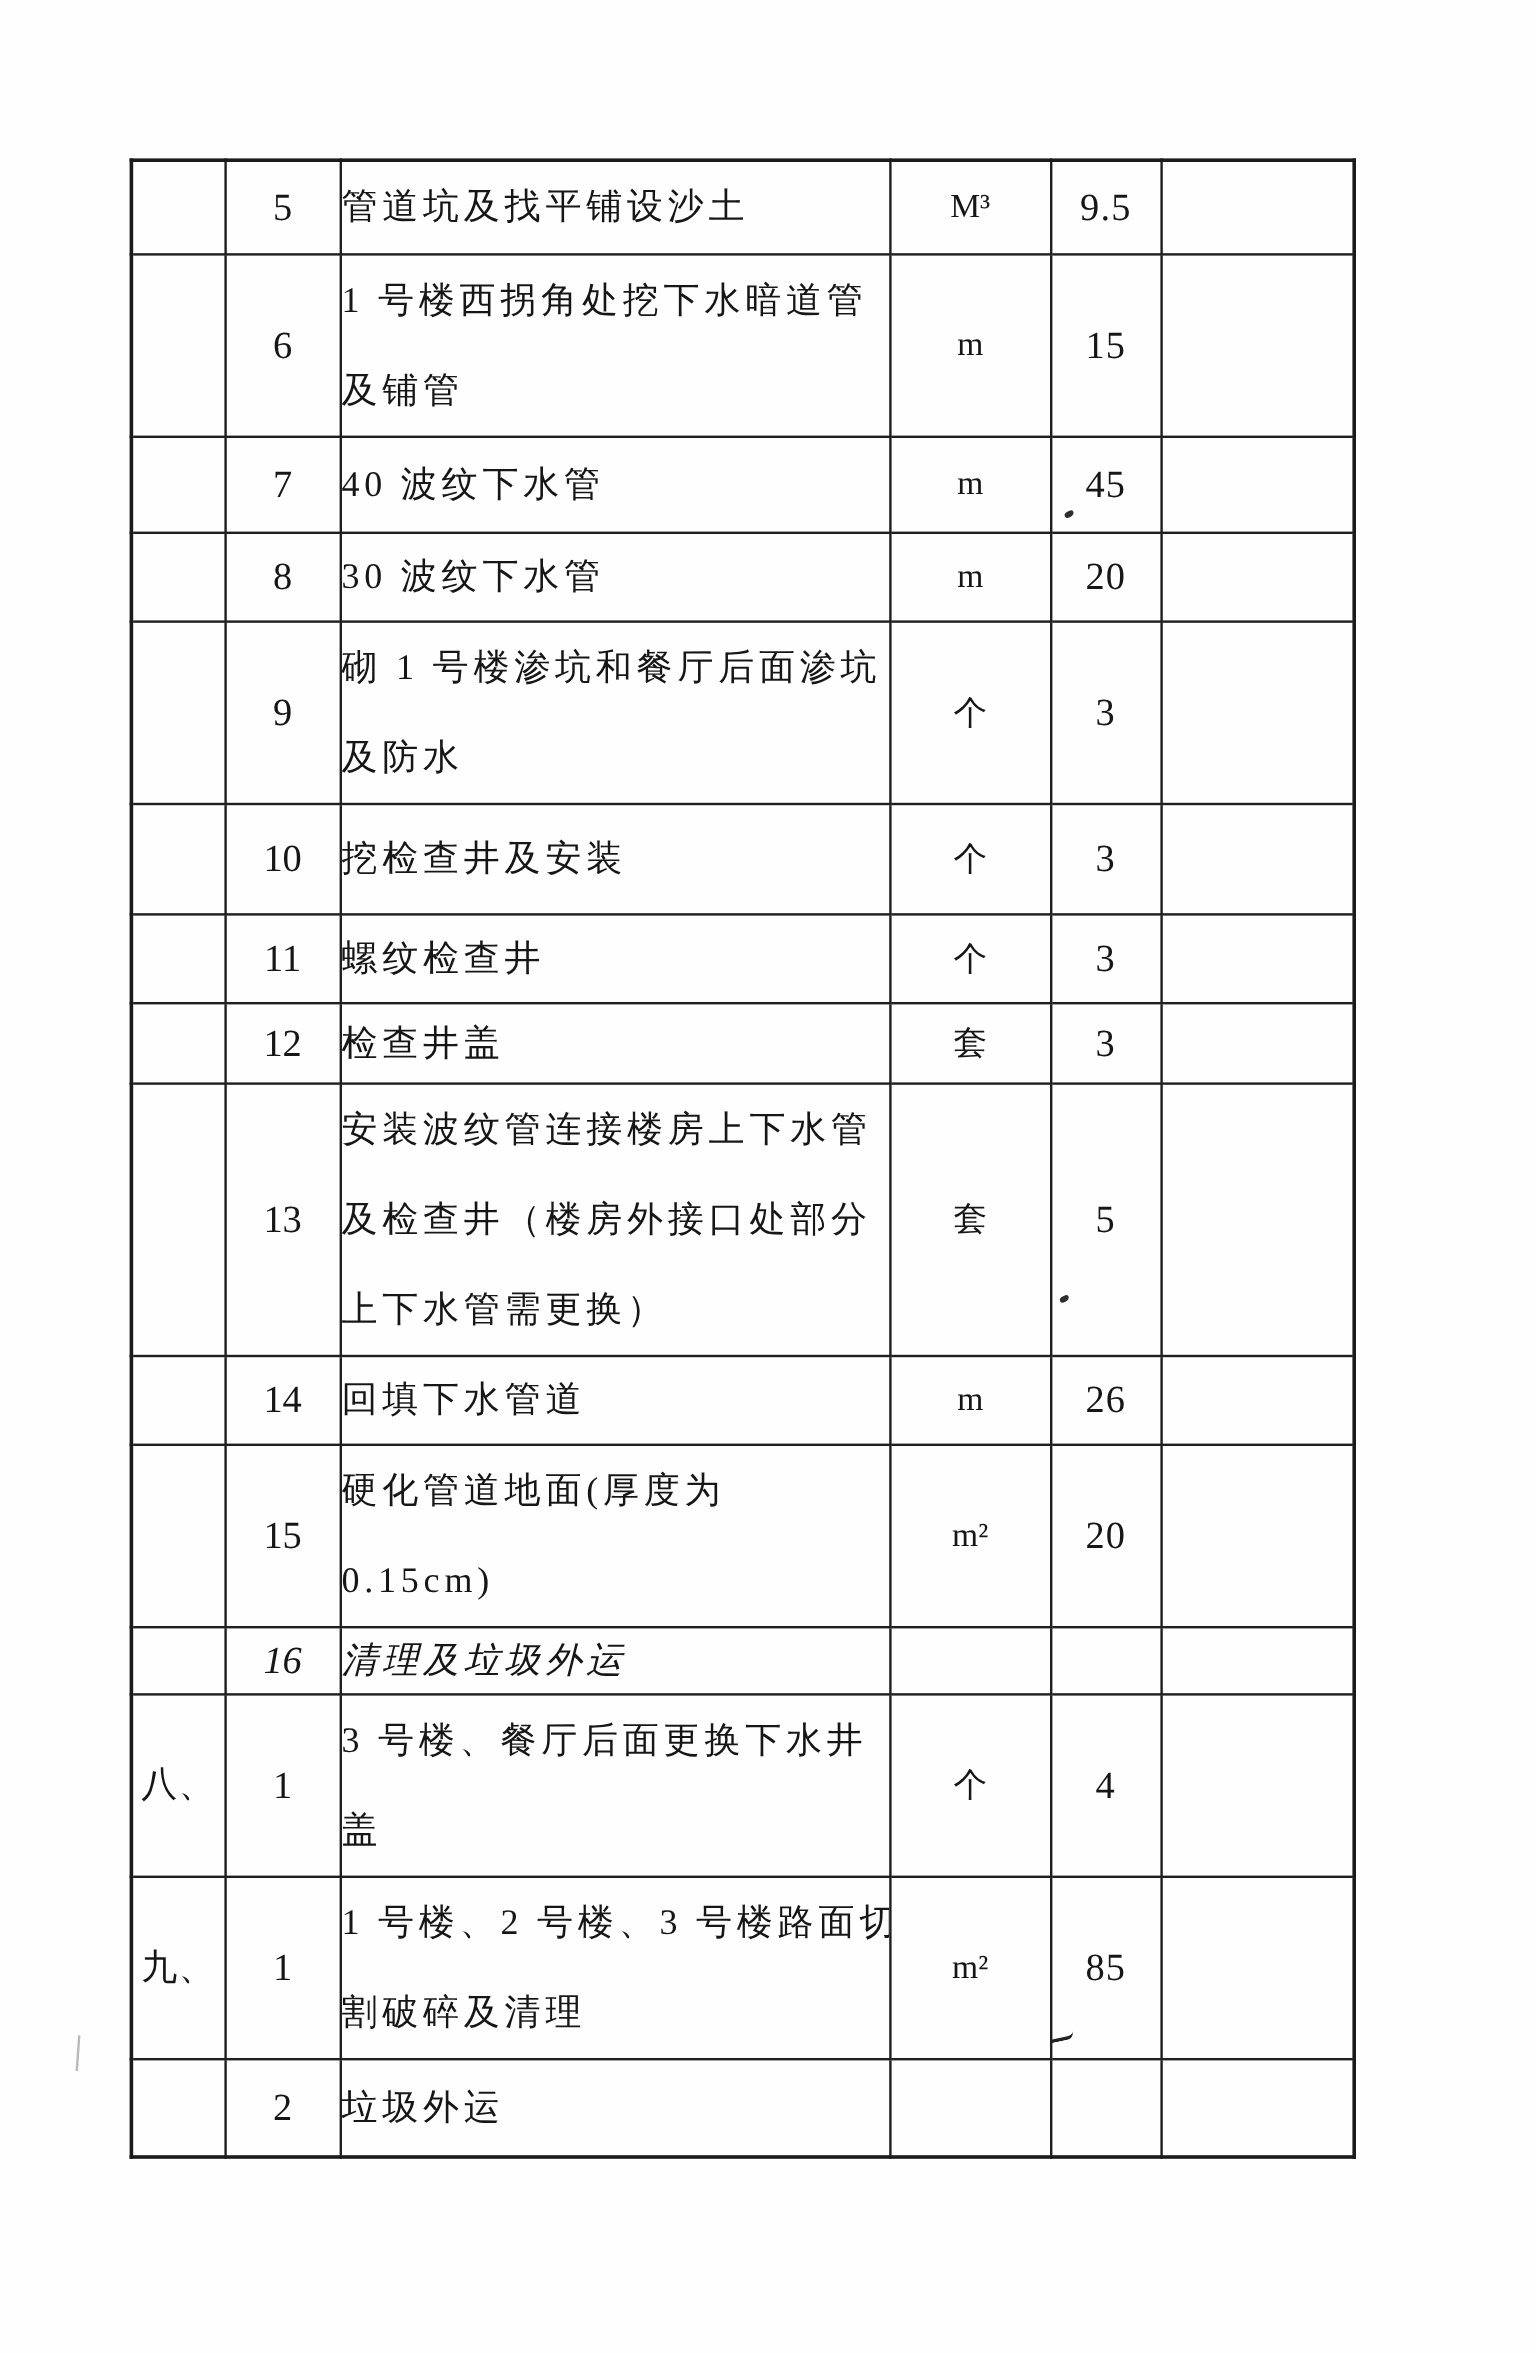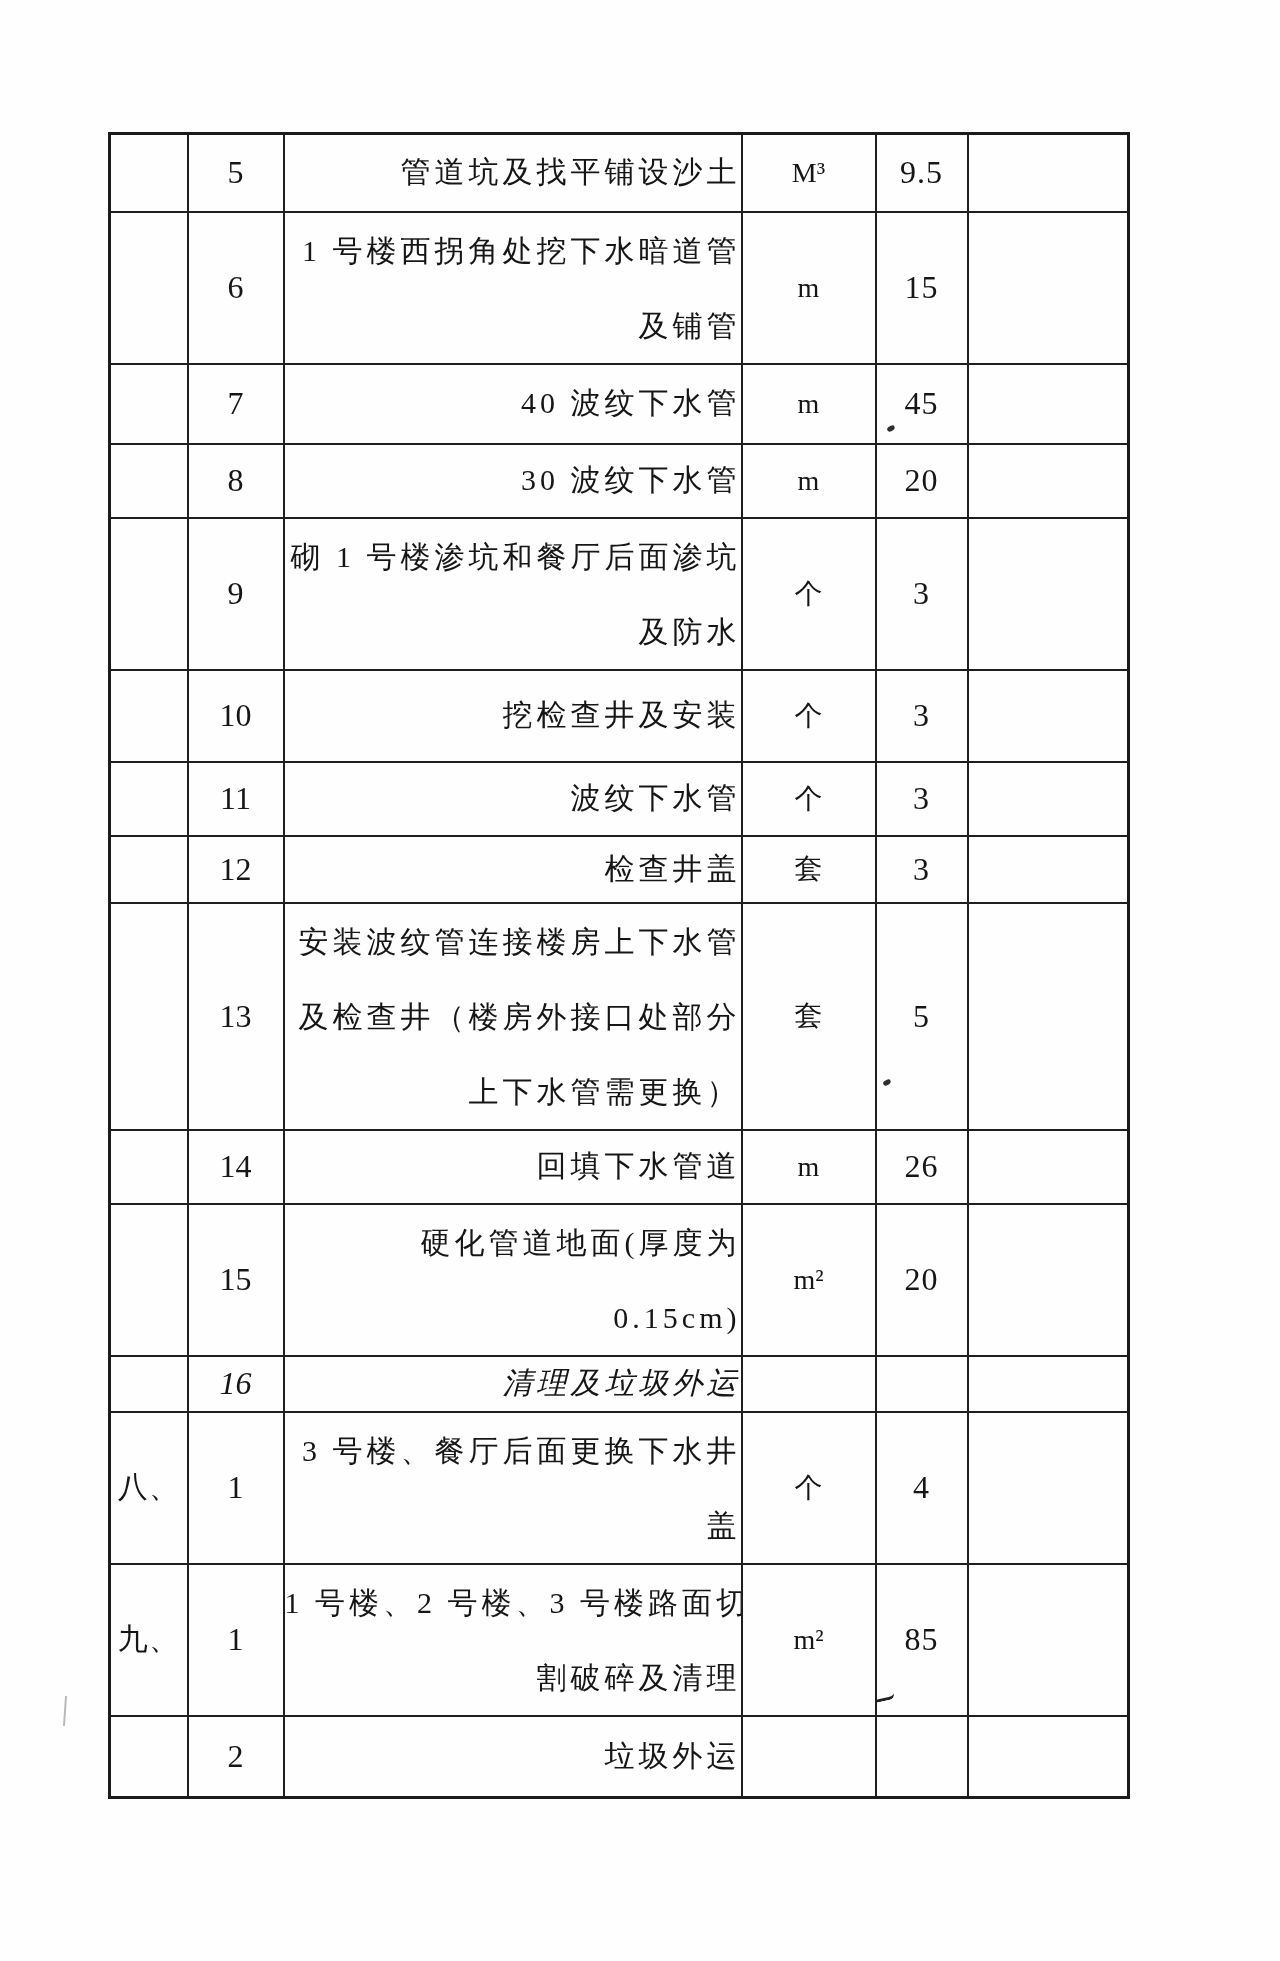--- a/index.html
+++ b/index.html
@@ -51,21 +51,21 @@
   }
   td.c-unit {
     font-size: 28px;
   }
   td.c-qty {
     font-size: 32px;
     letter-spacing: 1px;
   }
   .desc-line {
     display: block;
-    text-align: right;
+    text-align: left;
     white-space: nowrap;
   }
   .desc-line.multi {
     height: 75px;
     line-height: 75px;
   }
   
   .artifact {
     position: absolute;
     pointer-events: none;
@@ -165,21 +165,21 @@
             <div class="desc-line">挖检查井及安装</div>
           </td>
       <td class="c-unit">个</td>
       <td class="c-qty">3</td>
       <td class="c-blank"></td>
     </tr>
         <tr style="height: 74px; margin-top: 44px;">
       <td class="c-section"></td>
       <td class="c-no">11</td>
       <td class="c-desc">
-            <div class="desc-line">波纹下水管</div>
+            <div class="desc-line">螺纹检查井</div>
           </td>
       <td class="c-unit">个</td>
       <td class="c-qty">3</td>
       <td class="c-blank"></td>
     </tr>
         <tr style="height: 67px;">
       <td class="c-section"></td>
       <td class="c-no">12</td>
       <td class="c-desc">
             <div class="desc-line">检查井盖</div>

